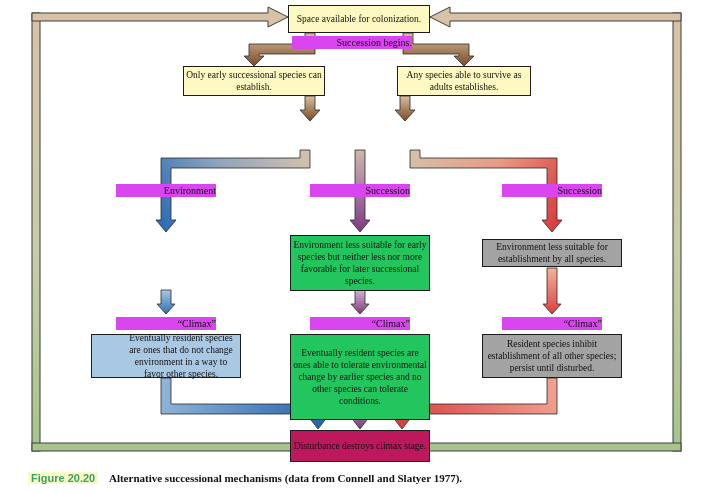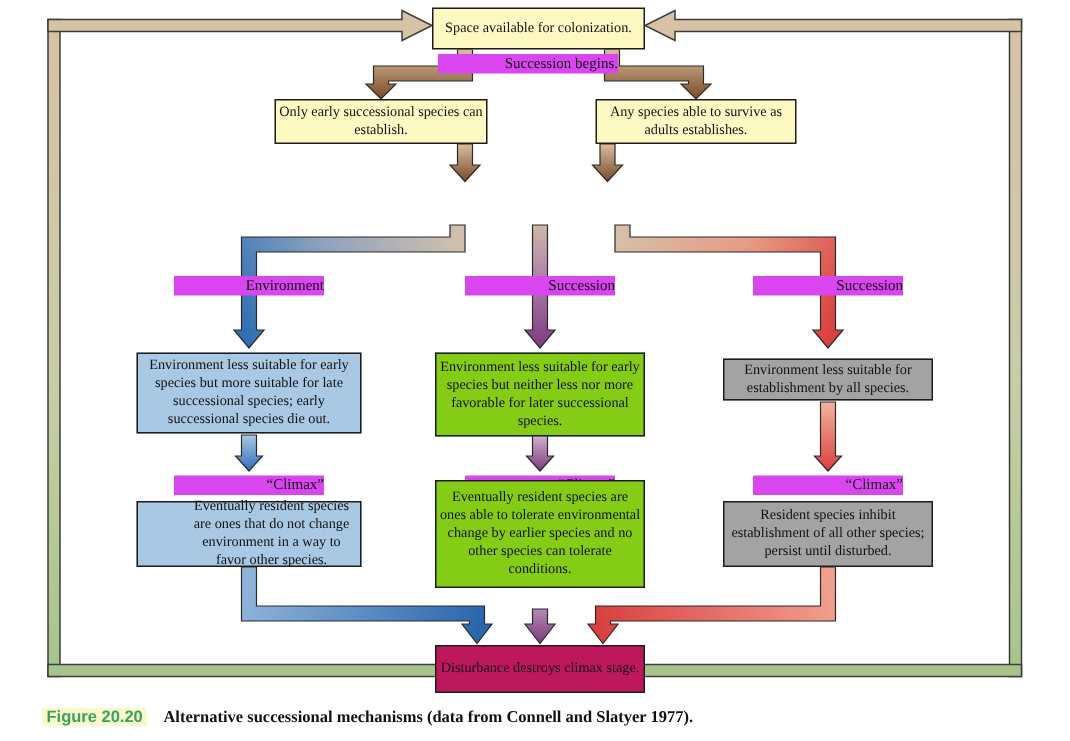--- a/index.html
+++ b/index.html
@@ -5,21 +5,21 @@
   html,body{margin:0;padding:0;background:#ffffff;}
   .figure{position:relative;width:713px;height:494px;background:#ffffff;
           font-family:"Liberation Serif", serif;color:#111;overflow:hidden;}
   .diagram{position:absolute;left:0;top:0;width:713px;height:466px;}
   svg.arrows{position:absolute;left:0;top:0;}
   .box{position:absolute;display:flex;align-items:center;justify-content:center;
        text-align:center;box-sizing:border-box;border:1px solid #1c1c1c;
        font-size:9.5px;line-height:12px;padding:1px 2px;}
   .tan{background:#fef9c3;}
   .blue{background:#a9c8e4;}
-  .pink{background:#84cc16;}
+  .pink{background:#22c55e;}
   .salmon{background:#a3a3a3;}
   .green{background:#be185d;}
   .flabel{position:absolute;text-align:right;font-size:10px;line-height:13px;background:#d946ef;}
   .caption{position:absolute;left:28px;top:471px;width:660px;font-size:11px;line-height:15px;}
   .fig-label{font-family:"Liberation Sans", sans-serif;font-weight:bold;color:#3aa065;
              background:#fafac8;padding:0 3px;}
   .fig-text{margin-left:8px;font-weight:bold;}
 </style>
 </head>
 <body>
@@ -113,30 +113,29 @@
     <div class="flabel" style="left:292px;top:36px;width:120px;">Succession begins.</div>
 
     <div class="box tan" style="left:183px;top:66px;width:142px;height:30px;">Only early successional species can establish.</div>
     <div class="box tan" style="left:397px;top:66px;width:134px;height:30px;">Any species able to survive as adults establishes.</div>
 
 
     <div class="flabel" style="left:116px;top:184px;width:100px;">Environment</div>
     <div class="flabel" style="left:310px;top:184px;width:100px;">Succession</div>
     <div class="flabel" style="left:502px;top:184px;width:100px;">Succession</div>
 
-    <div class="box blue" style="left:91px;top:235px;width:150px;height:54px;">Environment less suitable for early species but more suitable for late successional species; early successional species die out.</div>
     <div class="box pink" style="left:290px;top:235px;width:140px;height:56px;">Environment less suitable for early species but neither less nor more favorable for later successional species.</div>
     <div class="box salmon" style="left:482px;top:239px;width:140px;height:28px;">Environment less suitable for establishment by all species.</div>
 
     <div class="flabel" style="left:116px;top:317px;width:100px;">“Climax”</div>
     <div class="flabel" style="left:310px;top:317px;width:100px;">“Climax”</div>
     <div class="flabel" style="left:502px;top:317px;width:100px;">“Climax”</div>
 
     <div class="box blue" style="left:91px;top:334px;width:150px;height:44px;padding-left:32px;">Eventually resident species are ones that do not change environment in a way to favor other species.</div>
-    <div class="box pink" style="left:290px;top:320px;width:140px;height:72px;">Eventually resident species are ones able to tolerate environmental change by earlier species and no other species can tolerate conditions.</div>
+    <div class="box pink" style="left:290px;top:334px;width:140px;height:86px;">Eventually resident species are ones able to tolerate environmental change by earlier species and no other species can tolerate conditions.</div>
     <div class="box salmon" style="left:482px;top:334px;width:140px;height:44px;">Resident species inhibit establishment of all other species; persist until disturbed.</div>
 
     <div class="box green" style="left:290px;top:430px;width:140px;height:32px;">Disturbance destroys climax stage.</div>
   </div>
 
   <div class="caption">
     <span class="fig-label">Figure 20.20</span>
     <span class="fig-text">Alternative successional mechanisms (data from Connell and Slatyer 1977).</span>
   </div>
 </div>

